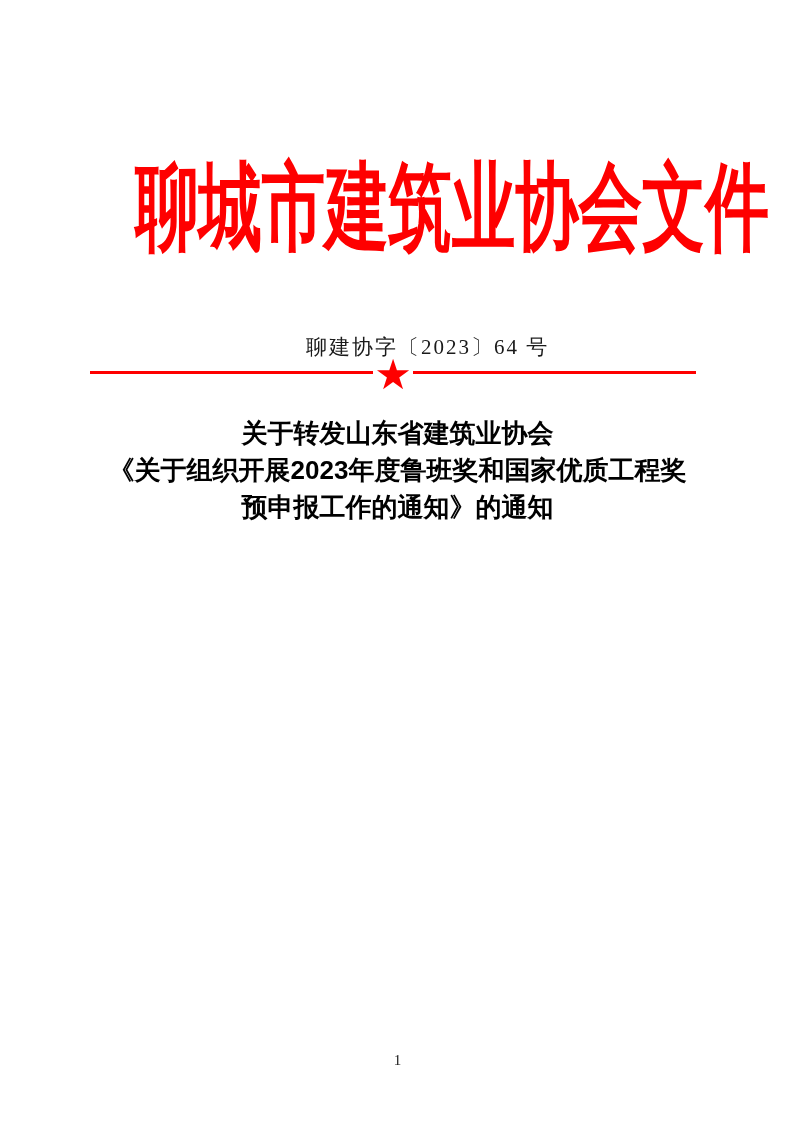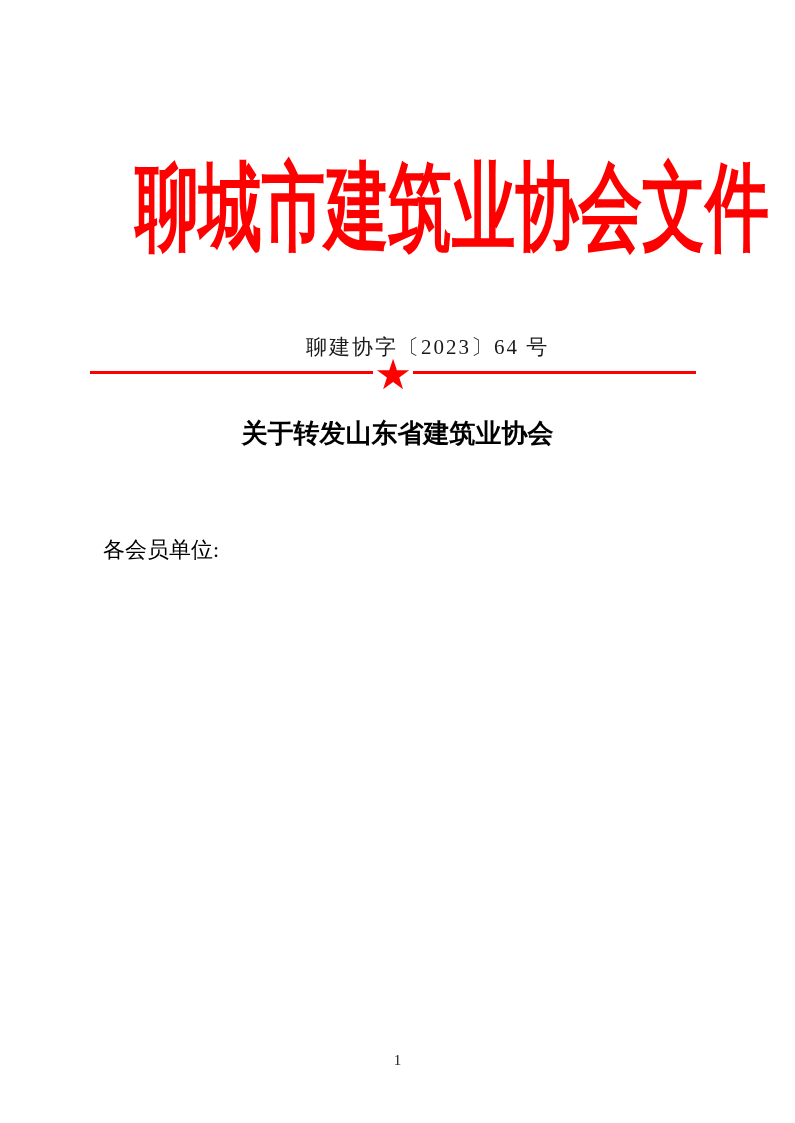--- a/index.html
+++ b/index.html
@@ -116,21 +116,22 @@
   <div class="doc-number">聊建协字〔2023〕64 号</div>
 
   <div class="divider">
     <span class="seg"></span>
     <span class="star">★</span>
     <span class="seg"></span>
   </div>
 
   <div class="title">
     <div>关于转发山东省建筑业协会</div>
+    <div>《关于组织开展2023年度鲁班奖和国家优质工程奖</div>
+    <div>预申报工作的通知》的通知</div>
   </div>
 
   <div class="body">
-    <p>各会员单位:</p>
   </div>
 
   <div class="page-number">1</div>
 
 </div>
 
 </body></html>

